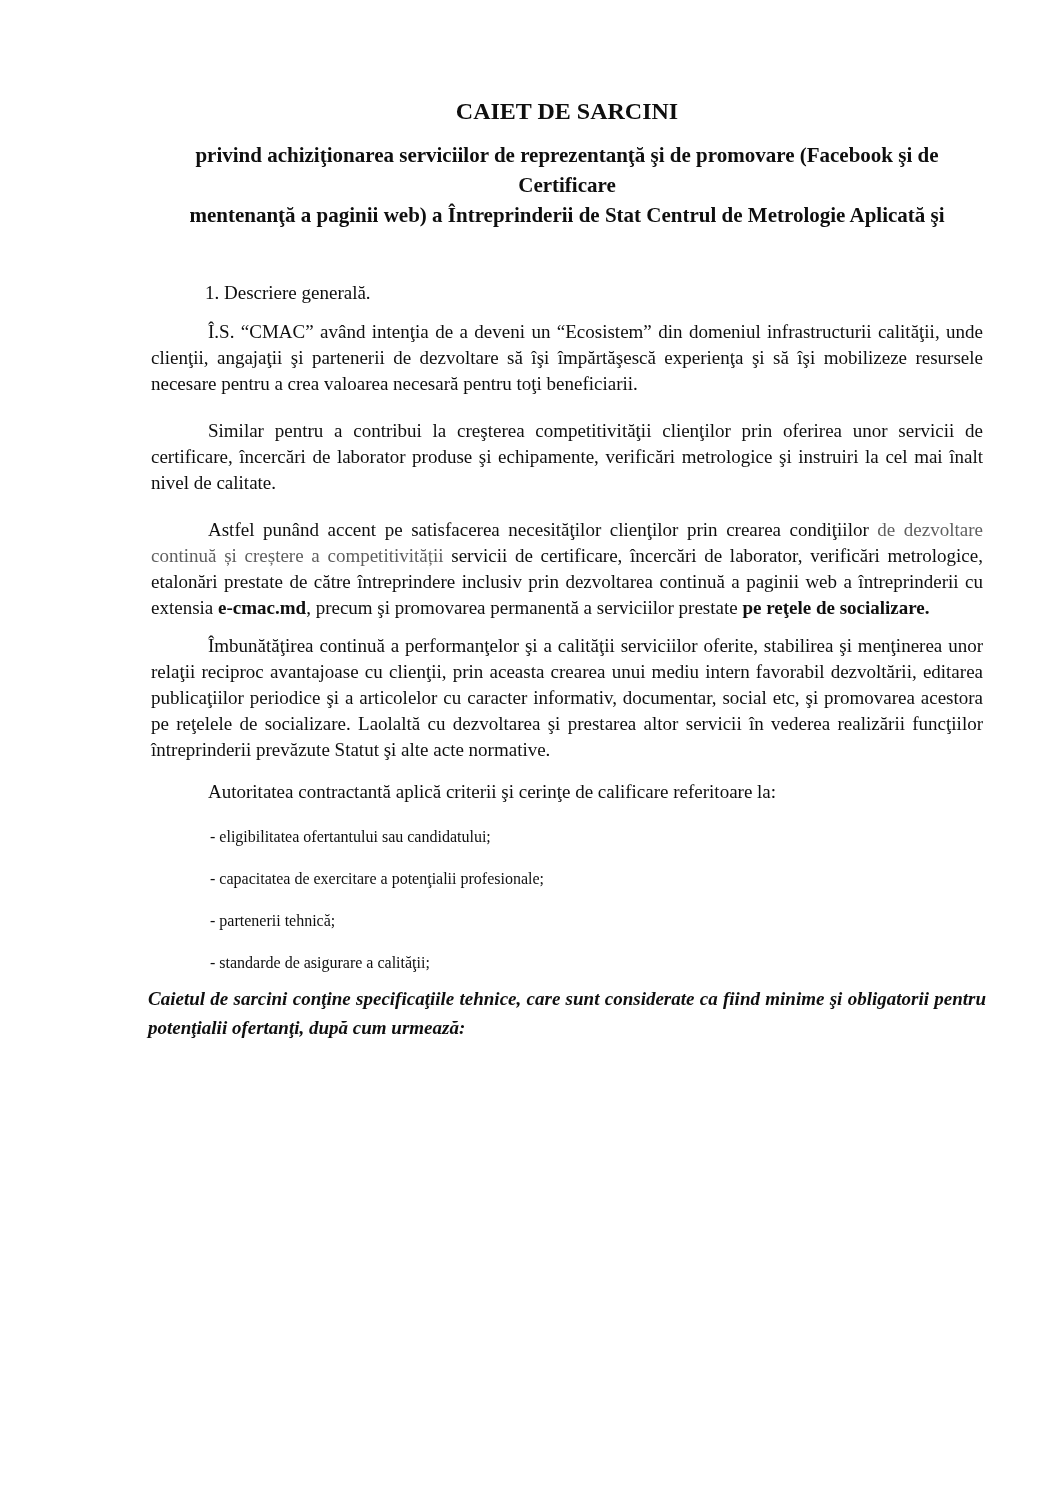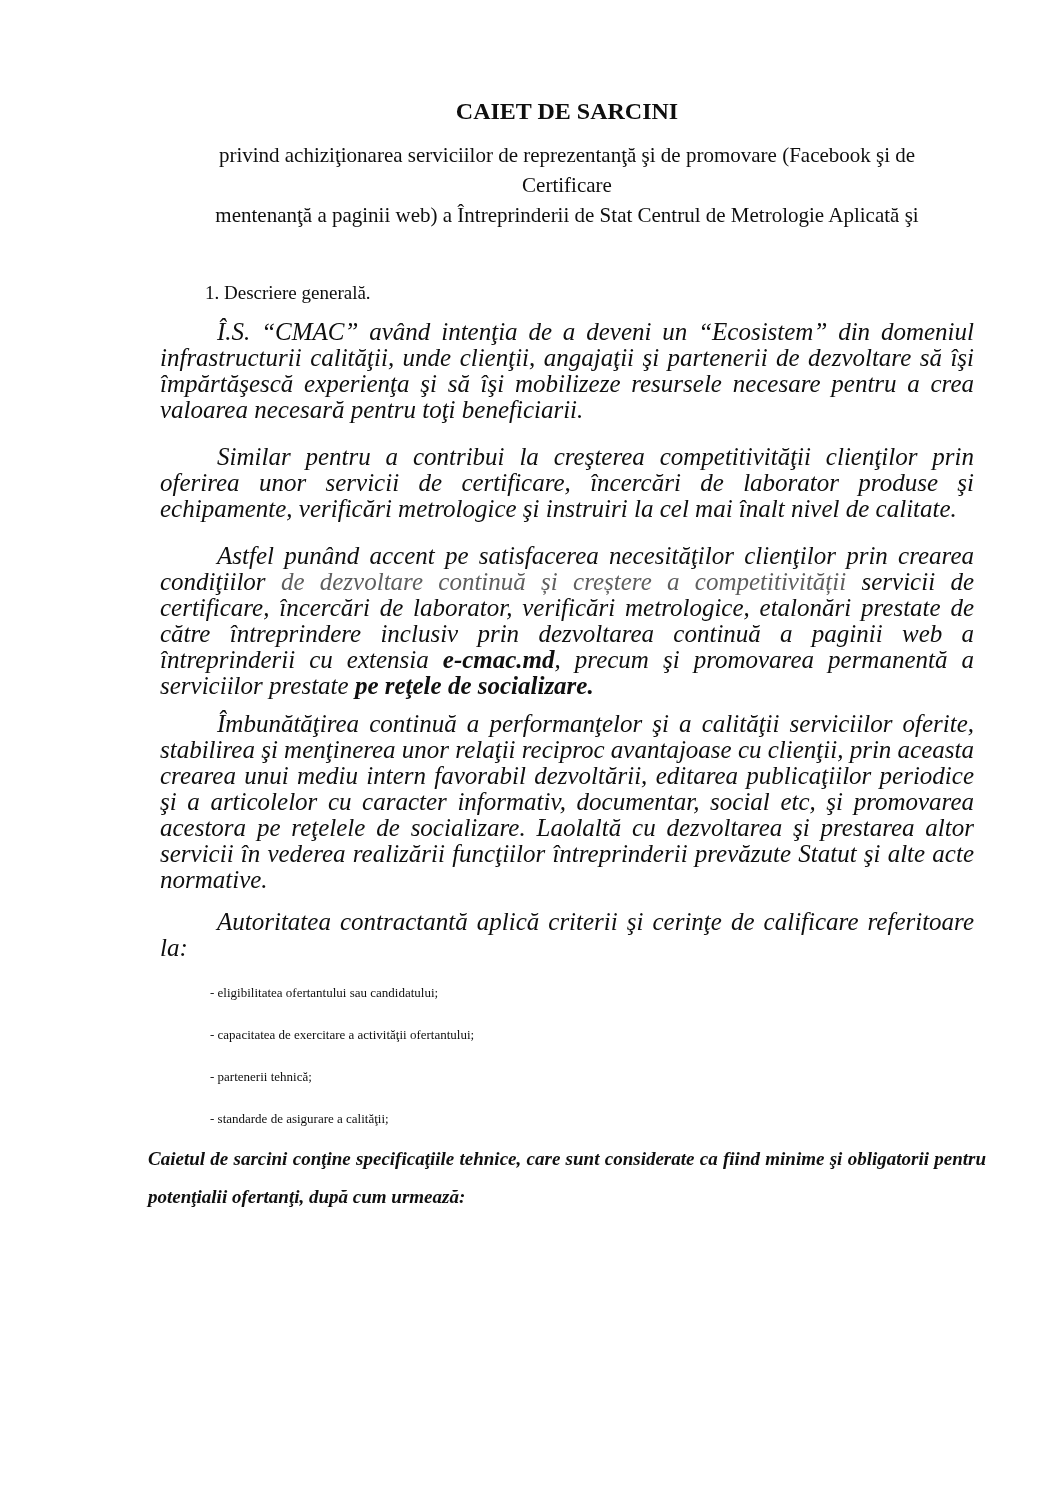--- a/index.html
+++ b/index.html
@@ -26,58 +26,57 @@
     margin: 96px 0 0 0;
     font-size: 24px;
     line-height: 30px;
     font-weight: bold;
     text-align: center;
   }
   .doc-subtitle {
     margin-top: 14px;
     font-size: 21px;
     line-height: 30px;
-    font-weight: normal;
+    font-weight: bold;
     text-align: center;
   }
   .section-heading {
     margin: 50px 0 0 0;
     font-size: 19px;
     line-height: 26px;
     font-weight: normal;
     text-indent: 57px;
   }
   .para {
-    margin: 12px;
-    font-size: 25px;
+    margin: 3px;
+    font-size: 19px;
     line-height: 26px;
     text-align: justify;
     text-indent: 57px;
-    font-style: italic;
   }
   .para-1 { margin-top: 13px; }
   .para-2 { margin-top: 21px; }
   .para-3 { margin-top: 21px; }
   .para-4 { margin-top: 12px; }
   .criteria-intro { margin-top: 16px; }
   .run-gray { color: #5f5f5f; }
   .run-bold { font-weight: bold; }
   .criteria-list {
     margin-top: 19px;
   }
   .criteria-item {
-    font-size: 13px;
+    font-size: 16px;
     line-height: 26px;
     margin: 16px 0 0 62px;
   }
   .criteria-item:first-child { margin-top: 0; }
   .closing-note {
     margin: 8px 0 0 0;
     font-size: 19px;
-    line-height: 38px;
+    line-height: 29px;
     font-weight: bold;
     font-style: italic;
     text-align: justify;
   }
   .page-number {
     position: absolute;
     top: 1380px;
     right: 70px;
     font-size: 19px;
     line-height: 26px;
@@ -106,21 +105,21 @@
     <p class="para para-2">Similar pentru a contribui la creşterea competitivităţii clienţilor prin oferirea unor servicii de certificare, încercări de laborator produse şi echipamente, verificări metrologice şi instruiri la cel mai înalt nivel de calitate.</p>
 
     <p class="para para-3"><span>Astfel punând accent pe satisfacerea necesităţilor clienţilor prin crearea condiţiilor </span><span class="run-gray">de dezvoltare continuă și creștere a competitivității </span><span>servicii de certificare, încercări de laborator, verificări metrologice, etalonări prestate de către întreprindere inclusiv prin dezvoltarea continuă a paginii web a întreprinderii cu extensia </span><span class="run-bold">e-cmac.md</span><span>, precum şi promovarea permanentă a serviciilor prestate </span><span class="run-bold">pe reţele de socializare.</span></p>
 
     <p class="para para-4">Îmbunătăţirea continuă a performanţelor şi a calităţii serviciilor oferite, stabilirea şi menţinerea unor relaţii reciproc avantajoase cu clienţii, prin aceasta crearea unui mediu intern favorabil dezvoltării, editarea publicaţiilor periodice şi a articolelor cu caracter informativ, documentar, social etc, şi promovarea acestora pe reţelele de socializare. Laolaltă cu dezvoltarea şi prestarea altor servicii în vederea realizării funcţiilor întreprinderii prevăzute Statut şi alte acte normative.</p>
 
     <p class="para criteria-intro">Autoritatea contractantă aplică criterii şi cerinţe de calificare referitoare la:</p>
 
     <div class="criteria-list">
       <div class="criteria-item">- eligibilitatea ofertantului sau candidatului;</div>
-      <div class="criteria-item">- capacitatea de exercitare a activităţii ofertantului;</div>
+      <div class="criteria-item">- capacitatea de exercitare a potenţialii profesionale;</div>
       <div class="criteria-item">- partenerii tehnică;</div>
       <div class="criteria-item">- standarde de asigurare a calităţii;</div>
     </div>
 
     <p class="closing-note">Caietul de sarcini conţine specificaţiile tehnice, care sunt considerate ca fiind minime şi obligatorii pentru potenţialii ofertanţi, după cum urmează:</p>
 
   </div>
 
   <div class="page-number">1</div>
 </div>

